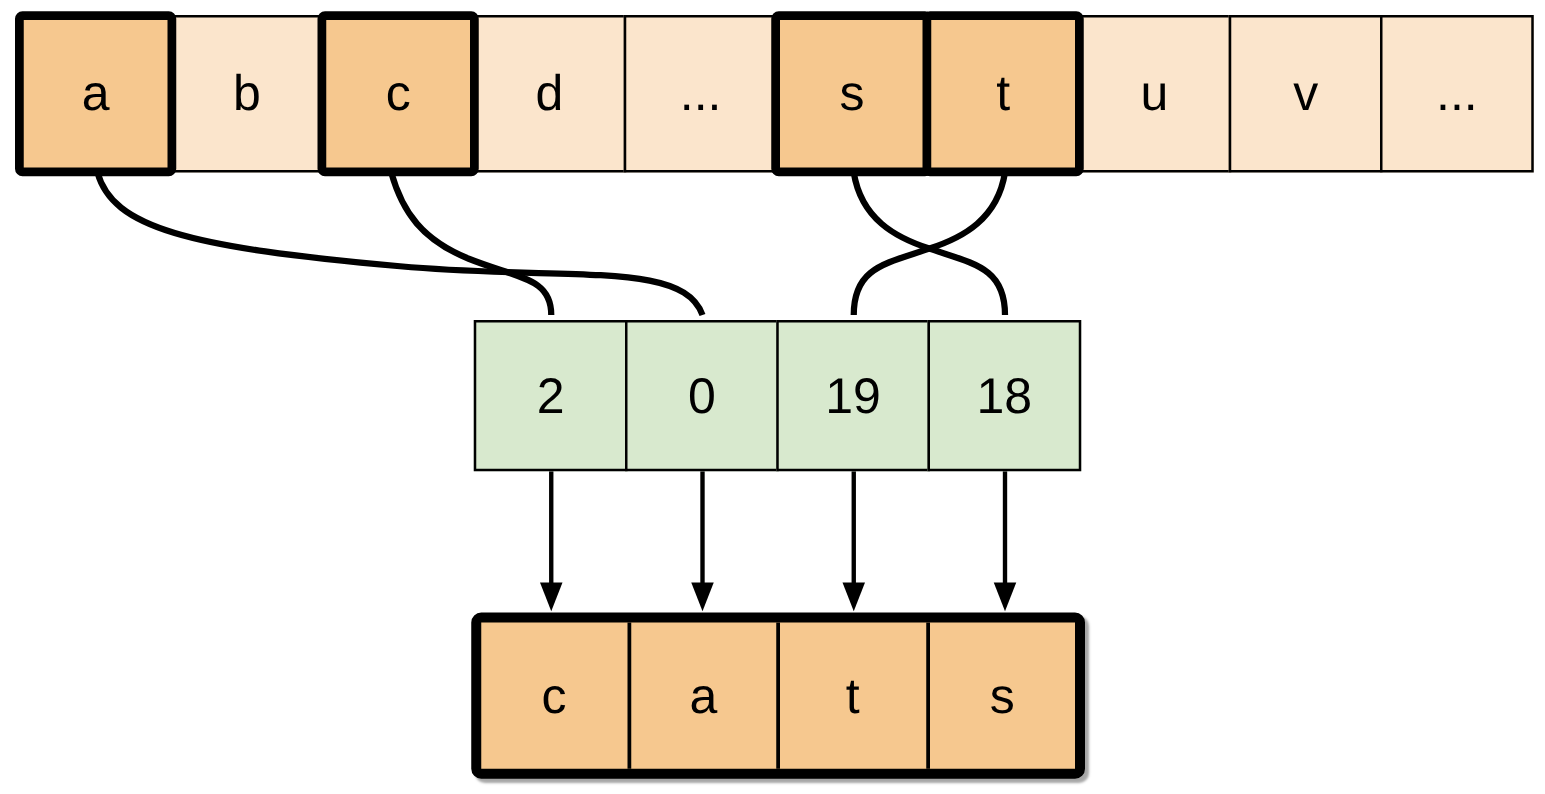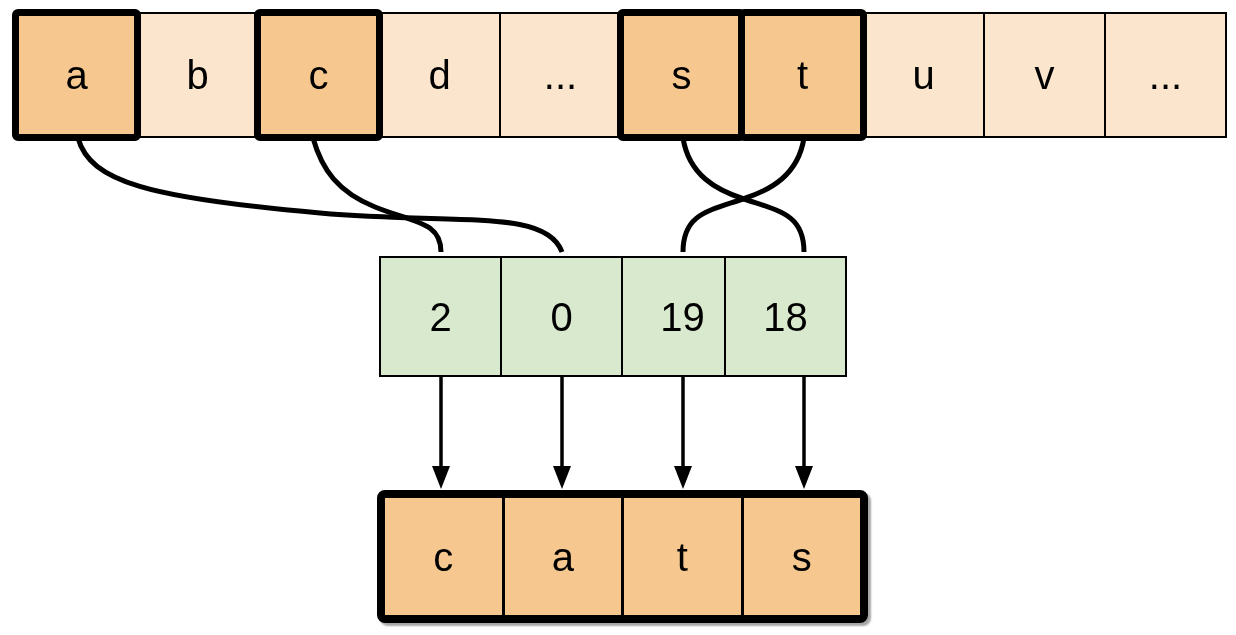--- a/index.html
+++ b/index.html
@@ -115,21 +115,21 @@
   <div>
     <div class="icell" style="left:379px">
         <span class="cell-label">2</span>
       </div>
     <div class="icell" style="left:500px">
         <span class="cell-label">0</span>
       </div>
     <div class="icell" style="left:621px">
         <span class="cell-label">19</span>
       </div>
-    <div class="icell" style="left:724px">
+    <div class="icell" style="left:742px">
         <span class="cell-label">18</span>
       </div>
   </div>
 
   <div class="outbox">
     <div class="ocell">
         <span class="cell-label">c</span>
       </div>
     <div class="ocell">
         <span class="cell-label">a</span>

